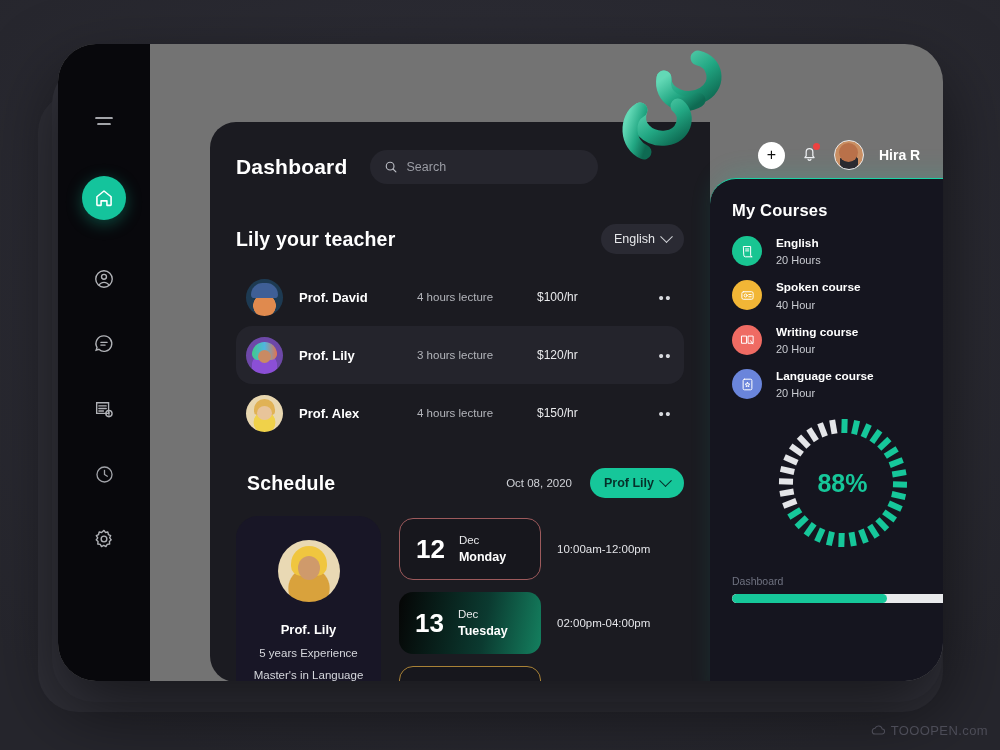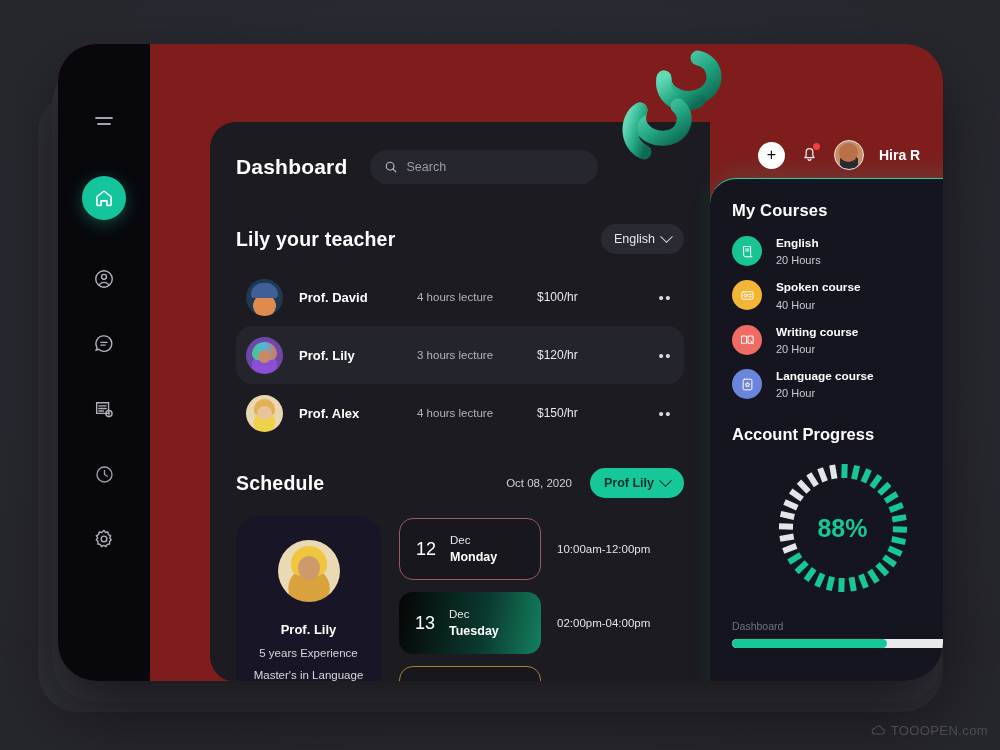--- a/index.html
+++ b/index.html
@@ -31,21 +31,21 @@
     left: 52px; top: 62px;
     width: 890px; height: 640px;
     background: #34343d;
     border-radius: 42px;
   }
   
   .tablet {
     position: absolute;
     left: 58px; top: 44px;
     width: 885px; height: 637px;
-    background: #7f1d1d;
+    background: #737373;
     border-radius: 38px;
     box-shadow: 0 30px 70px rgba(0,0,0,.55);
     overflow: hidden;
   }
   
   .sidebar {
     position: absolute; left: 0; top: 0;
     width: 92px; height: 100%;
     background: #08080c;
     display: flex; flex-direction: column;
@@ -142,20 +142,21 @@
   .av-alex::after { content:""; position:absolute; left:11px; top:11px; width:15px; height:14px; background:#e8c49a; border-radius:50%;}
   .t-name { width: 118px; font-size: 13px; font-weight: 700; color: #fff; }
   .t-lect { width: 120px; font-size: 11.5px; color: #b3b5bb; }
   .t-price { width: 90px; font-size: 12px; color: #e9eaec; }
   .t-more { margin-left:auto; color:#d7d9de; font-size: 15px; letter-spacing:1.5px; line-height:1; cursor:pointer;}
 
   
   .sched-head {
     display:flex; align-items:center; justify-content: space-between;
     margin-top: 26px;
+    margin-left: 11px;
   }
   .sched-right { display:flex; align-items:center; gap: 18px;}
   .sched-date { font-size: 11.5px; color:#cfd1d6;}
   .prof-chip {
     background: #16c79a; color:#0b2a23;
     height:30px; padding:0 14px; border-radius:16px;
     display:flex; align-items:center; gap:7px;
     font-size:12.5px; font-weight:600; color:#06302a; cursor:pointer;
   }
   .prof-chip .chev { border-color:#06302a;}
@@ -184,21 +185,21 @@
     width: 142px; height: 62px;
     border-radius: 14px;
     display:flex; align-items:center; gap:14px;
     padding: 0 16px;
     background:#17171d;
     cursor:pointer;
   }
   .day-card.c-red { border:1px solid #9d5a5c; }
   .day-card.c-gold { border:1px solid #a98236; }
   .day-card.c-green { background: linear-gradient(100deg,#050505 0%, #0b3a30 60%, #14805f 100%); border:none;}
-  .day-num { font-size: 18px; font-weight:400; color:#fff;}
+  .day-num { font-size: 26px; font-weight:700; color:#fff;}
   .day-mon { font-size: 11.5px; color:#e7e8ea; line-height:1.45;}
   .day-dow { font-size: 12.5px; font-weight:700; color:#fff; line-height:1.35;}
   .day-time { font-size: 11.5px; color:#e3e4e8;}
 
   
   .rightpanel {
     position: absolute;
     left: 652px; top: 134px;
     width: 264px; height: 534px;
     background: #15151f;
@@ -484,21 +485,20 @@
           </svg>
         </div>
         <div>
           <div class="c-name">Language course</div>
           <div class="c-hours">20 Hour</div>
         </div>
         <div class="c-dots">⋮</div>
       </div>
     </div>
 
-    <div class="rp-title2">Account Progress</div>
 
     <div class="ring-wrap">
       <div class="ring">
         <svg id="ring-svg" width="140" height="140" viewBox="0 0 140 140">
             <line x1="71.31" y1="20.02" x2="71.68" y2="6.02" stroke="#16c79a" stroke-width="6" stroke-linecap="butt"></line>
             <line x1="81.03" y1="21.23" x2="84.12" y2="7.58" stroke="#16c79a" stroke-width="6" stroke-linecap="butt"></line>
             <line x1="90.34" y1="24.32" x2="96.03" y2="11.53" stroke="#16c79a" stroke-width="6" stroke-linecap="butt"></line>
             <line x1="98.86" y1="29.17" x2="106.94" y2="17.73" stroke="#16c79a" stroke-width="6" stroke-linecap="butt"></line>
             <line x1="106.27" y1="35.58" x2="116.42" y2="25.95" stroke="#16c79a" stroke-width="6" stroke-linecap="butt"></line>
             <line x1="112.29" y1="43.32" x2="124.13" y2="35.85" stroke="#16c79a" stroke-width="6" stroke-linecap="butt"></line>

